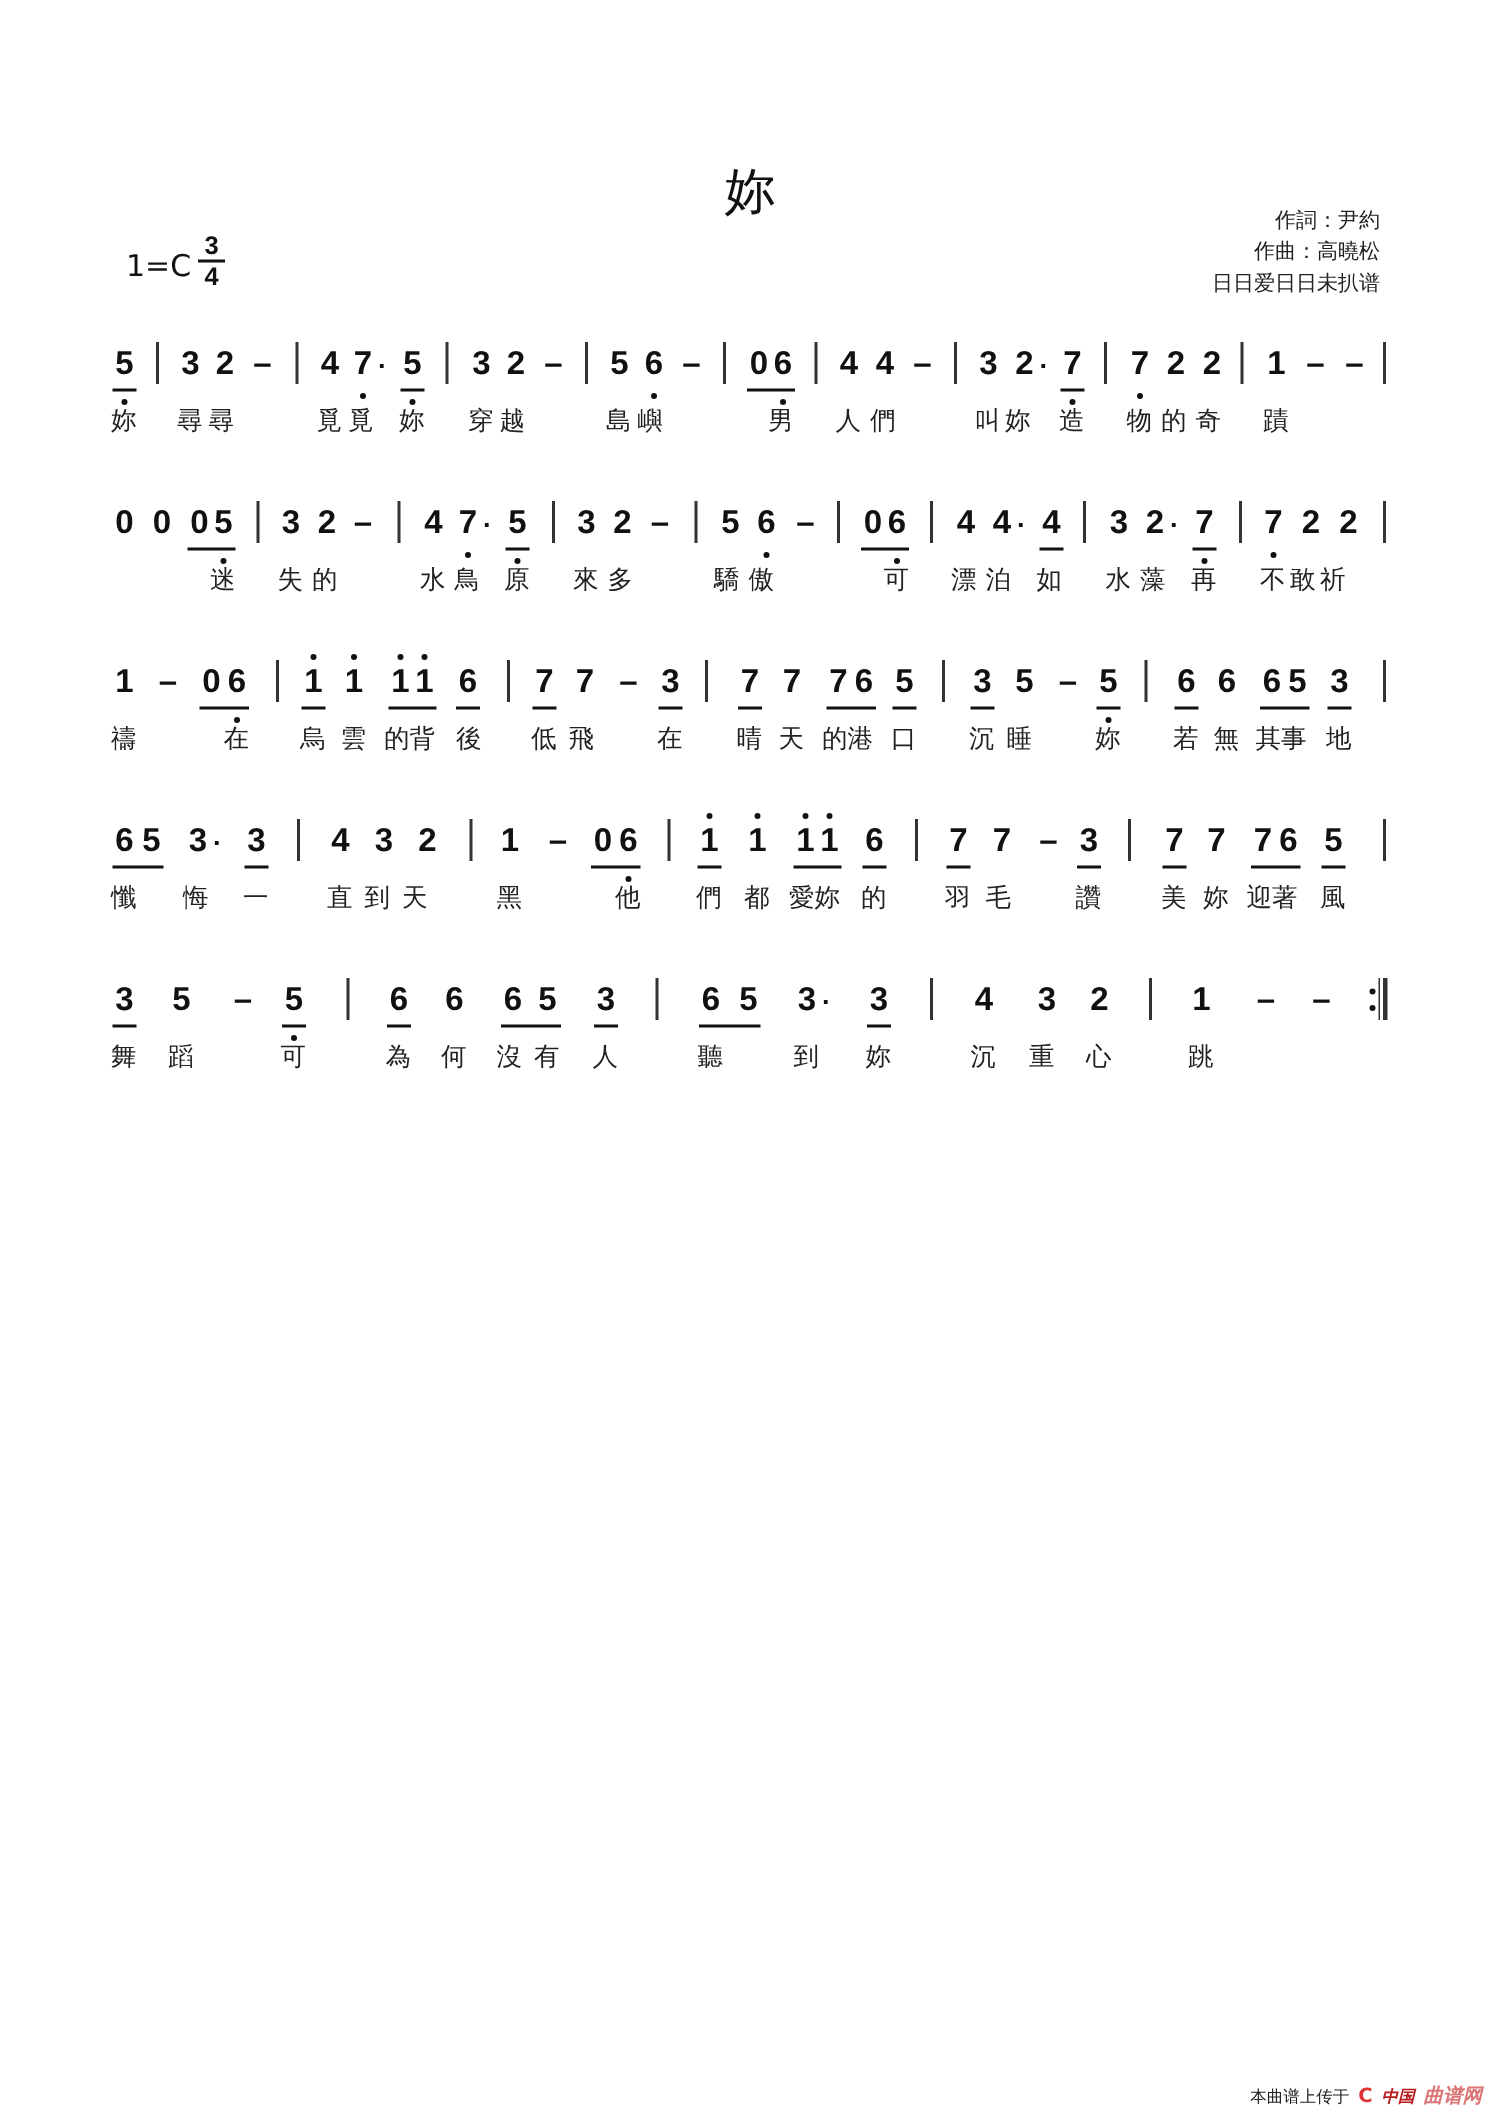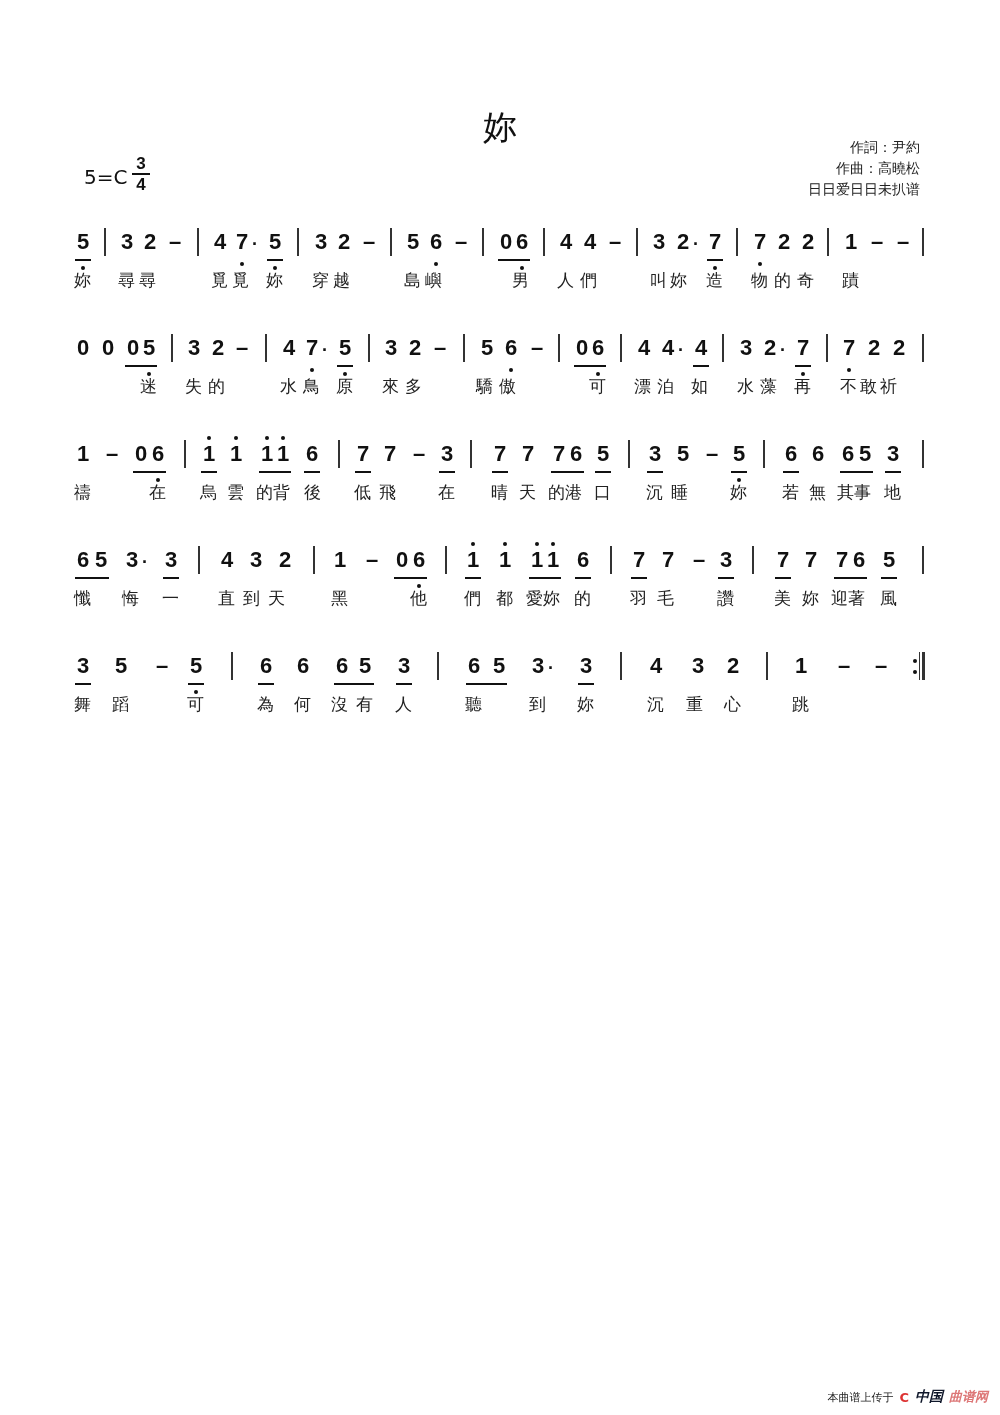--- a/index.html
+++ b/index.html
@@ -16,28 +16,28 @@
   .dot-low { position:absolute; width:4px; height:4px; border-radius:2px; background:#111; }
   .dot-high { position:absolute; width:4px; height:4px; border-radius:2px; background:#111; top:2px; }
   .aug { position:absolute; top:12px; font-size:18px; }
   .bar { position:absolute; top:6px; width:2px; height:28px; background:#333; }
   .lyric { position:absolute; top:47px; font-size:17px; font-family:"DejaVu Sans", sans-serif; font-weight:normal; color:#222; white-space:nowrap; }
   .endbar { position:absolute; top:6px; width:3px; height:28px; background:#333; }
   .endbar-thin { position:absolute; top:6px; width:1px; height:28px; background:#333; }
   .repdot { position:absolute; width:4px; height:4px; border-radius:2px; background:#111; }
   .footer { position:absolute; right:12px; top:1388px; font-size:11px; color:#222; display:flex; align-items:center; gap:6px; }
   .logo-c { color:#d33; font-weight:bold; font-size:13px; }
-  .logo-main { color:#0f172a; font-weight:bold; font-style:italic; font-size:14px; }
+  .logo-main { color:#b91c1c; font-weight:bold; font-style:italic; font-size:11px; }
   .logo-sub { color:#d77; font-weight:bold; font-style:italic; font-size:13px; }
 </style>
 </head>
 <body>
 
 <div class="title">妳</div>
-<div class="key">5=C</div>
+<div class="key">1=C</div>
 <div class="ts">
   <div>3</div>
   <div class="line"></div>
   <div>4</div>
 </div>
 <div class="credits">
   <div>作詞：尹約</div>
   <div>作曲：高曉松</div>
   <div>日日爱日日未扒谱</div>
 </div>

